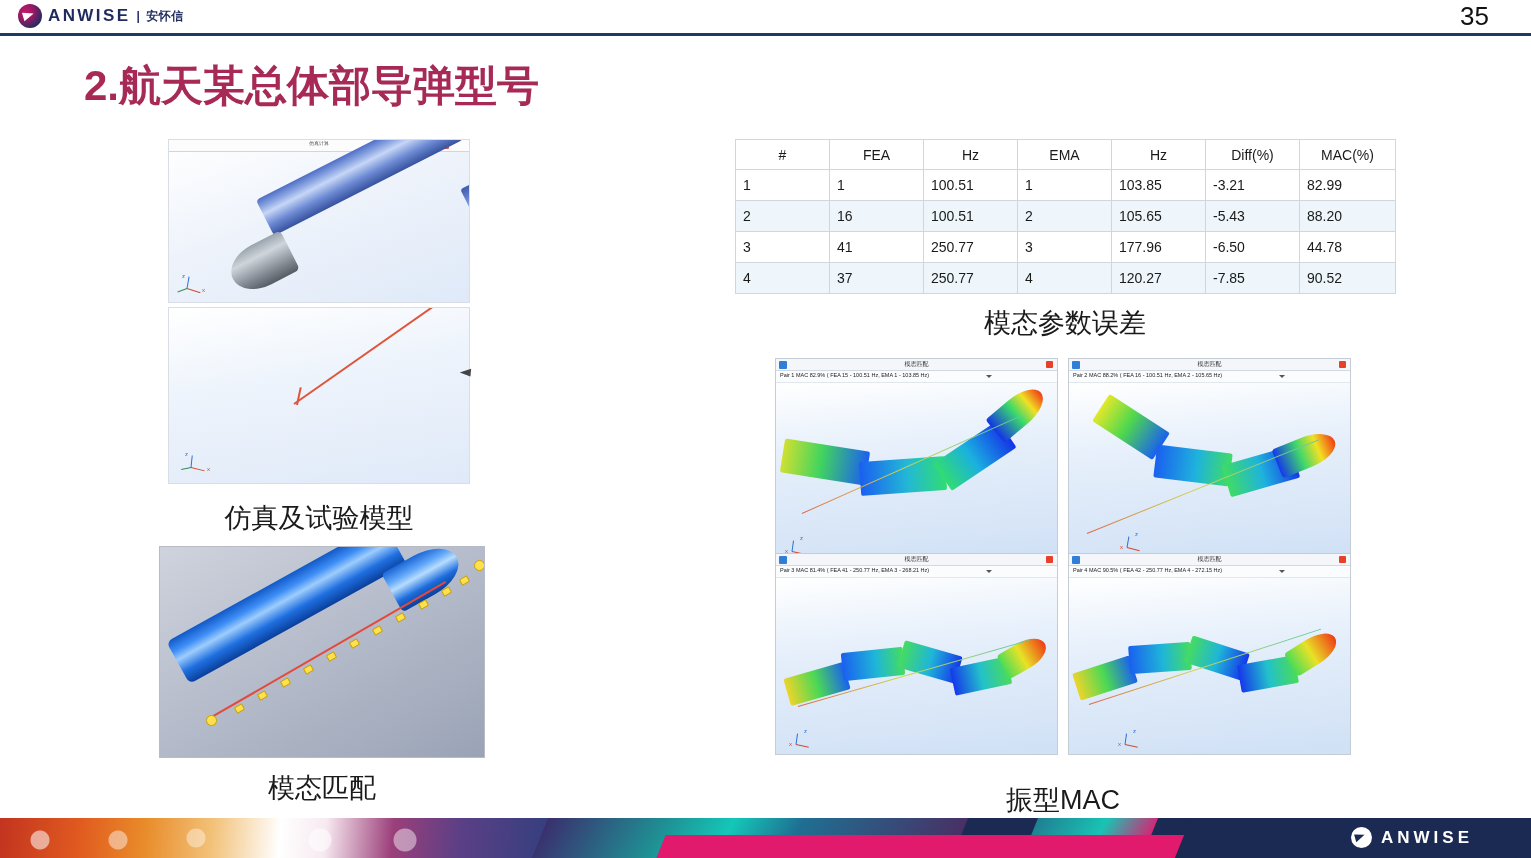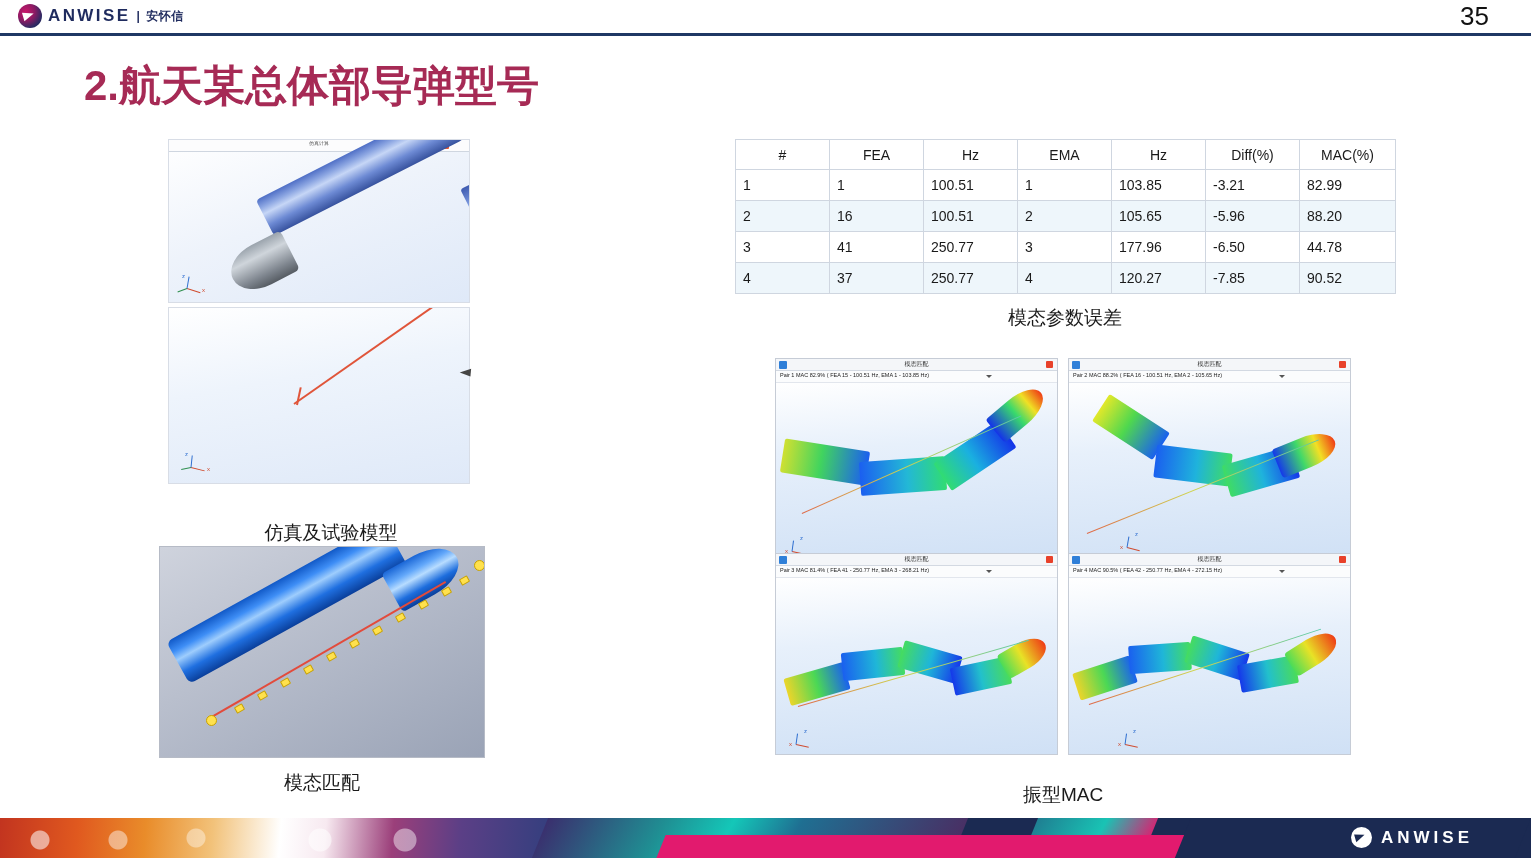--- a/index.html
+++ b/index.html
@@ -53,21 +53,21 @@
   #slide-title{
     position:absolute;left:84px;top:58px;
     font-size:42px;font-weight:bold;color:#a62a55;
     letter-spacing:0px;white-space:nowrap;
     font-family:"Liberation Sans","DejaVu Sans",sans-serif;
   }
 
   
   .caption{
     position:absolute;text-align:center;
-    font-size:19px;color:#1a1a1a;white-space:nowrap;
+    font-size:27px;color:#1a1a1a;white-space:nowrap;
     font-family:"Liberation Sans","DejaVu Sans",sans-serif;
   }
 
   
   #cad-top{
     position:absolute;left:168px;top:139px;width:302px;height:164px;
     background:linear-gradient(160deg,#ffffff 0%,#eef3fb 45%,#dfe9f8 100%);
     border:1px solid #d8dde6;box-sizing:border-box;overflow:hidden;
   }
   #cad-top-bar{
@@ -349,21 +349,21 @@
   <div class="triad" style="left:14px;bottom:8px;">
     <div class="ax" style="left:8px;top:20px;width:14px;background:#d04b2e;transform:rotate(14deg);"></div>
     <div class="ax" style="left:8px;top:20px;width:12px;background:#2f6fd0;transform:rotate(-84deg);"></div>
     <div class="ax" style="left:8px;top:20px;width:10px;background:#2f8f4f;transform:rotate(168deg);"></div>
     <span style="left:24px;top:19px;color:#d04b2e;">x</span>
     <span style="left:2px;top:4px;color:#2f6fd0;">z</span>
   </div>
 </div>
 <div id="cursor-arrow"></div>
 
-<div class="caption" style="left:180px;top:500px;width:302px;margin-top:20px;">仿真及试验模型</div>
+<div class="caption" style="left:168px;top:500px;width:302px;">仿真及试验模型</div>
 
 <div id="match-img">
   <div id="mm-body"></div>
   <div id="mm-nose"></div>
   <div id="mm-line"></div>
   <div class="endpt" style="left:46px;top:168px;"></div>
   <div class="endpt" style="left:314px;top:13px;"></div>
   <div class="sensor" style="left:75px;top:158px;"></div>
   <div class="sensor" style="left:98px;top:145px;"></div>
   <div class="sensor" style="left:121px;top:132px;"></div>
@@ -409,21 +409,21 @@
         <td>103.85</td>
         <td>-3.21</td>
         <td>82.99</td>
       </tr>
       <tr class="alt">
         <td>2</td>
         <td>16</td>
         <td>100.51</td>
         <td>2</td>
         <td>105.65</td>
-        <td>-5.96</td>
+        <td>-5.43</td>
         <td>88.20</td>
       </tr>
       <tr>
         <td>3</td>
         <td>41</td>
         <td>250.77</td>
         <td>3</td>
         <td>177.96</td>
         <td>-6.50</td>
         <td>44.78</td>

